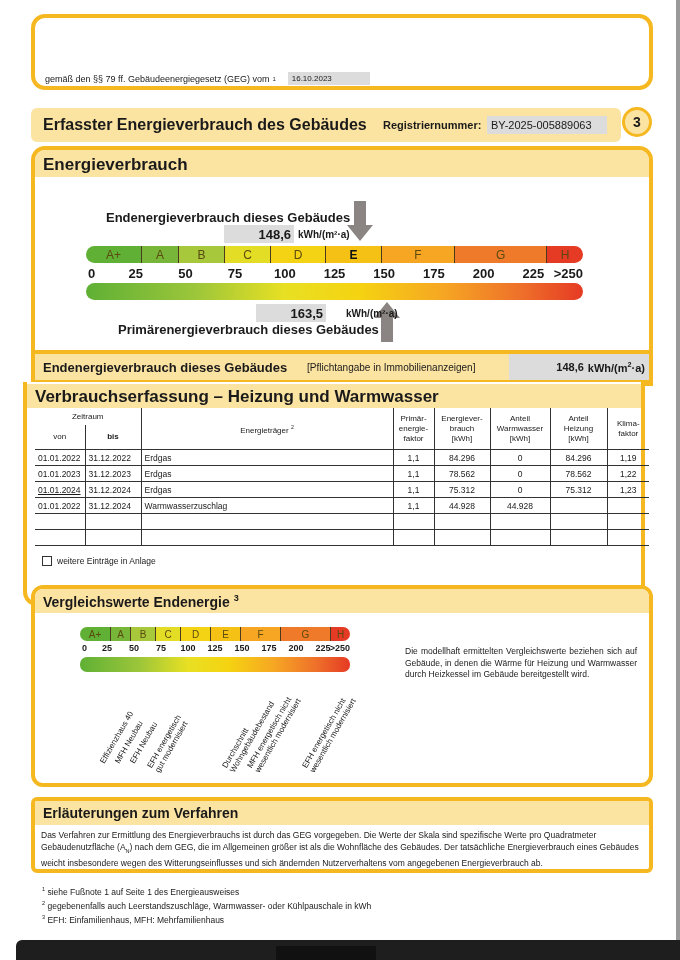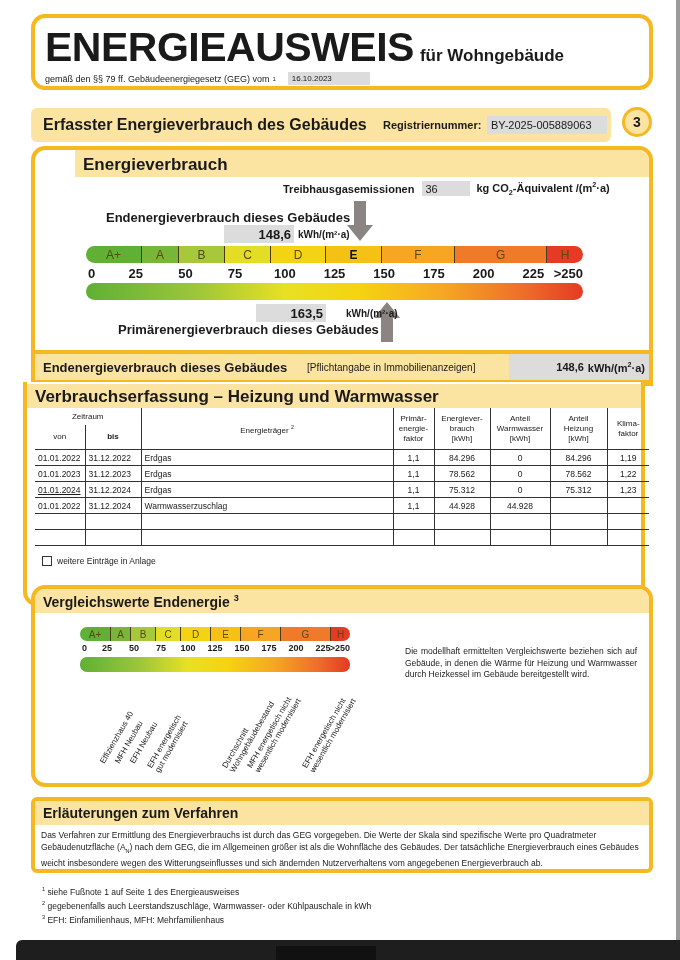--- a/index.html
+++ b/index.html
@@ -16,48 +16,39 @@
   .tick { position:absolute; font-weight:bold; font-size:13px; transform:translateX(-50%); white-space:nowrap; }
   table.vt { border-collapse:collapse; font-size:8.5px; position:absolute; }
   table.vt td, table.vt th { border:1px solid #333; padding:0 3px; font-weight:normal; height:15px; }
   table.vt th { font-size:8px; line-height:10px; text-align:center; vertical-align:middle; }
   .rot-label { position:absolute; font-size:8px; transform-origin:left bottom; transform:rotate(-60deg); white-space:nowrap; line-height:9px; }
 </style>
 </head>
 <body>
 
 <div class="frame" style="left:31px;top:14px;width:622px;height:76px;">
-  <div class="abs" style="left:10px;top:6px;display:flex;align-items:baseline;">
-    <span class="title-big">ENERGIEAUSWEIS</span>
-    <span style="font-weight:bold;font-size:17px;margin-left:6px;">für Wohngebäude</span>
-  </div>
   <div class="abs" style="left:10px;top:54px;font-size:9px;display:flex;align-items:center;">
     <span>gemäß den §§ 79 ff. Gebäudeenergiegesetz (GEG) vom</span>
     <span class="sup" style="margin-left:3px;">1</span>
     <span class="gray" style="margin-left:12px;width:78px;height:13px;font-size:8px;display:inline-flex;align-items:center;padding-left:4px;">16.10.2023</span>
   </div>
 </div>
 
-<div class="abs hdrbar" style="left:31px;top:108px;width:580px;height:34px;border-radius:6px;">
+<div class="abs hdrbar" style="left:31px;top:108px;width:580px;height:34px;border-radius:6px;padding-left:10px;">
   <span class="abs" style="left:12px;top:8px;font-weight:bold;font-size:16px;">Erfasster Energieverbrauch des Gebäudes</span>
   <span class="abs" style="left:352px;top:11px;font-weight:bold;font-size:11px;">Registriernummer:</span>
   <span class="abs gray" style="left:456px;top:8px;width:120px;height:18px;font-size:11px;display:flex;align-items:center;padding-left:4px;box-sizing:border-box;">BY-2025-005889063</span>
 </div>
 <div class="abs" style="left:622px;top:107px;width:30px;height:30px;border:3px solid #f6b821;border-radius:50%;background:#fbe3a2;box-sizing:border-box;display:flex;align-items:center;justify-content:center;font-weight:bold;font-size:14px;">
   <span>3</span>
 </div>
 
-<div class="frame" style="left:31px;top:146px;width:622px;height:236px;border-bottom:none;border-radius:14px 14px 0 0;overflow:hidden;padding-left:40px;">
+<div class="frame" style="left:31px;top:146px;width:622px;height:236px;border-bottom:none;border-radius:14px 14px 0 0;overflow:hidden;">
   <div class="hdrbar" style="height:27px;position:relative;">
     <span class="abs sechead" style="left:8px;top:5px;">Energieverbrauch</span>
-  </div>
-  <div class="abs" style="left:248px;top:31px;font-size:11px;font-weight:bold;display:flex;align-items:center;white-space:nowrap;">
-    <span>Treibhausgasemissionen</span>
-    <span class="gray" style="margin-left:8px;width:48px;height:15px;display:inline-flex;align-items:center;padding-left:3px;font-weight:normal;box-sizing:border-box;">36</span>
-    <span style="margin-left:6px;"><span>kg CO</span><span class="sub">2</span><span>-Äquivalent /(m</span><span class="sup">2</span><span>·a)</span></span>
   </div>
 </div>
 
 <span class="abs" style="left:106px;top:210px;font-weight:bold;font-size:13px;">Endenergieverbrauch dieses Gebäudes</span>
 <div class="abs" style="left:224px;top:225px;display:flex;align-items:center;">
   <span class="gray" style="width:70px;height:18px;display:inline-flex;align-items:center;justify-content:flex-end;padding-right:3px;font-weight:bold;font-size:13px;box-sizing:border-box;">148,6</span>
   <span style="margin-left:4px;font-weight:bold;font-size:10px;">kWh/(m²·a)</span>
 </div>
 <div class="abs" id="endArrow" style="top: 201px; width: 26px; height: 40px; left: 346.534px;">
   <div style="width:12px;height:24px;background:#8a8582;margin:0 auto;"></div>
@@ -211,21 +202,21 @@
         <td style="text-align: center;"></td>
         <td style="text-align: center; border-right: none;"></td>
       </tr>
     </tbody>
 </table>
 <div class="abs" style="left:42px;top:556px;display:flex;align-items:center;font-size:8.5px;">
   <span style="width:8px;height:8px;border:1px solid #333;display:inline-block;margin-right:5px;"></span>
   <span>weitere Einträge in Anlage</span>
 </div>
 
-<div class="frame" style="left:31px;top:585px;width:622px;height:202px;overflow:hidden;">
+<div class="frame" style="left:31px;top:585px;width:622px;height:202px;overflow:hidden;border-radius:12px;">
   <div class="hdrbar" style="height:24px;position:relative;">
     <span class="abs" style="left:8px;top:4px;font-weight:bold;font-size:14px;"><span>Vergleichswerte Endenergie</span> <span class="sup">3</span></span>
   </div>
 </div>
 <div class="abs" id="cmpBar" style="left:80px;top:627px;width:270px;height:14px;border-radius:7px;overflow:hidden;">
     <div class="scale-seg" style="left: 0px; width: 30px; background: rgb(95, 176, 53); font-size: 10px; color: rgb(90, 74, 16);">A+</div>
     <div class="scale-seg" style="left: 30px; width: 20px; background: rgb(120, 182, 58); border-left: 1.5px solid rgb(74, 58, 32); font-size: 10px; color: rgb(90, 74, 16);">A</div>
     <div class="scale-seg" style="left: 50px; width: 25px; background: rgb(166, 200, 58); border-left: 1.5px solid rgb(74, 58, 32); font-size: 10px; color: rgb(90, 74, 16);">B</div>
     <div class="scale-seg" style="left: 75px; width: 25px; background: rgb(228, 221, 37); border-left: 1.5px solid rgb(74, 58, 32); font-size: 10px; color: rgb(90, 74, 16);">C</div>
     <div class="scale-seg" style="left: 100px; width: 30px; background: rgb(244, 211, 21); border-left: 1.5px solid rgb(74, 58, 32); font-size: 10px; color: rgb(90, 74, 16);">D</div>

